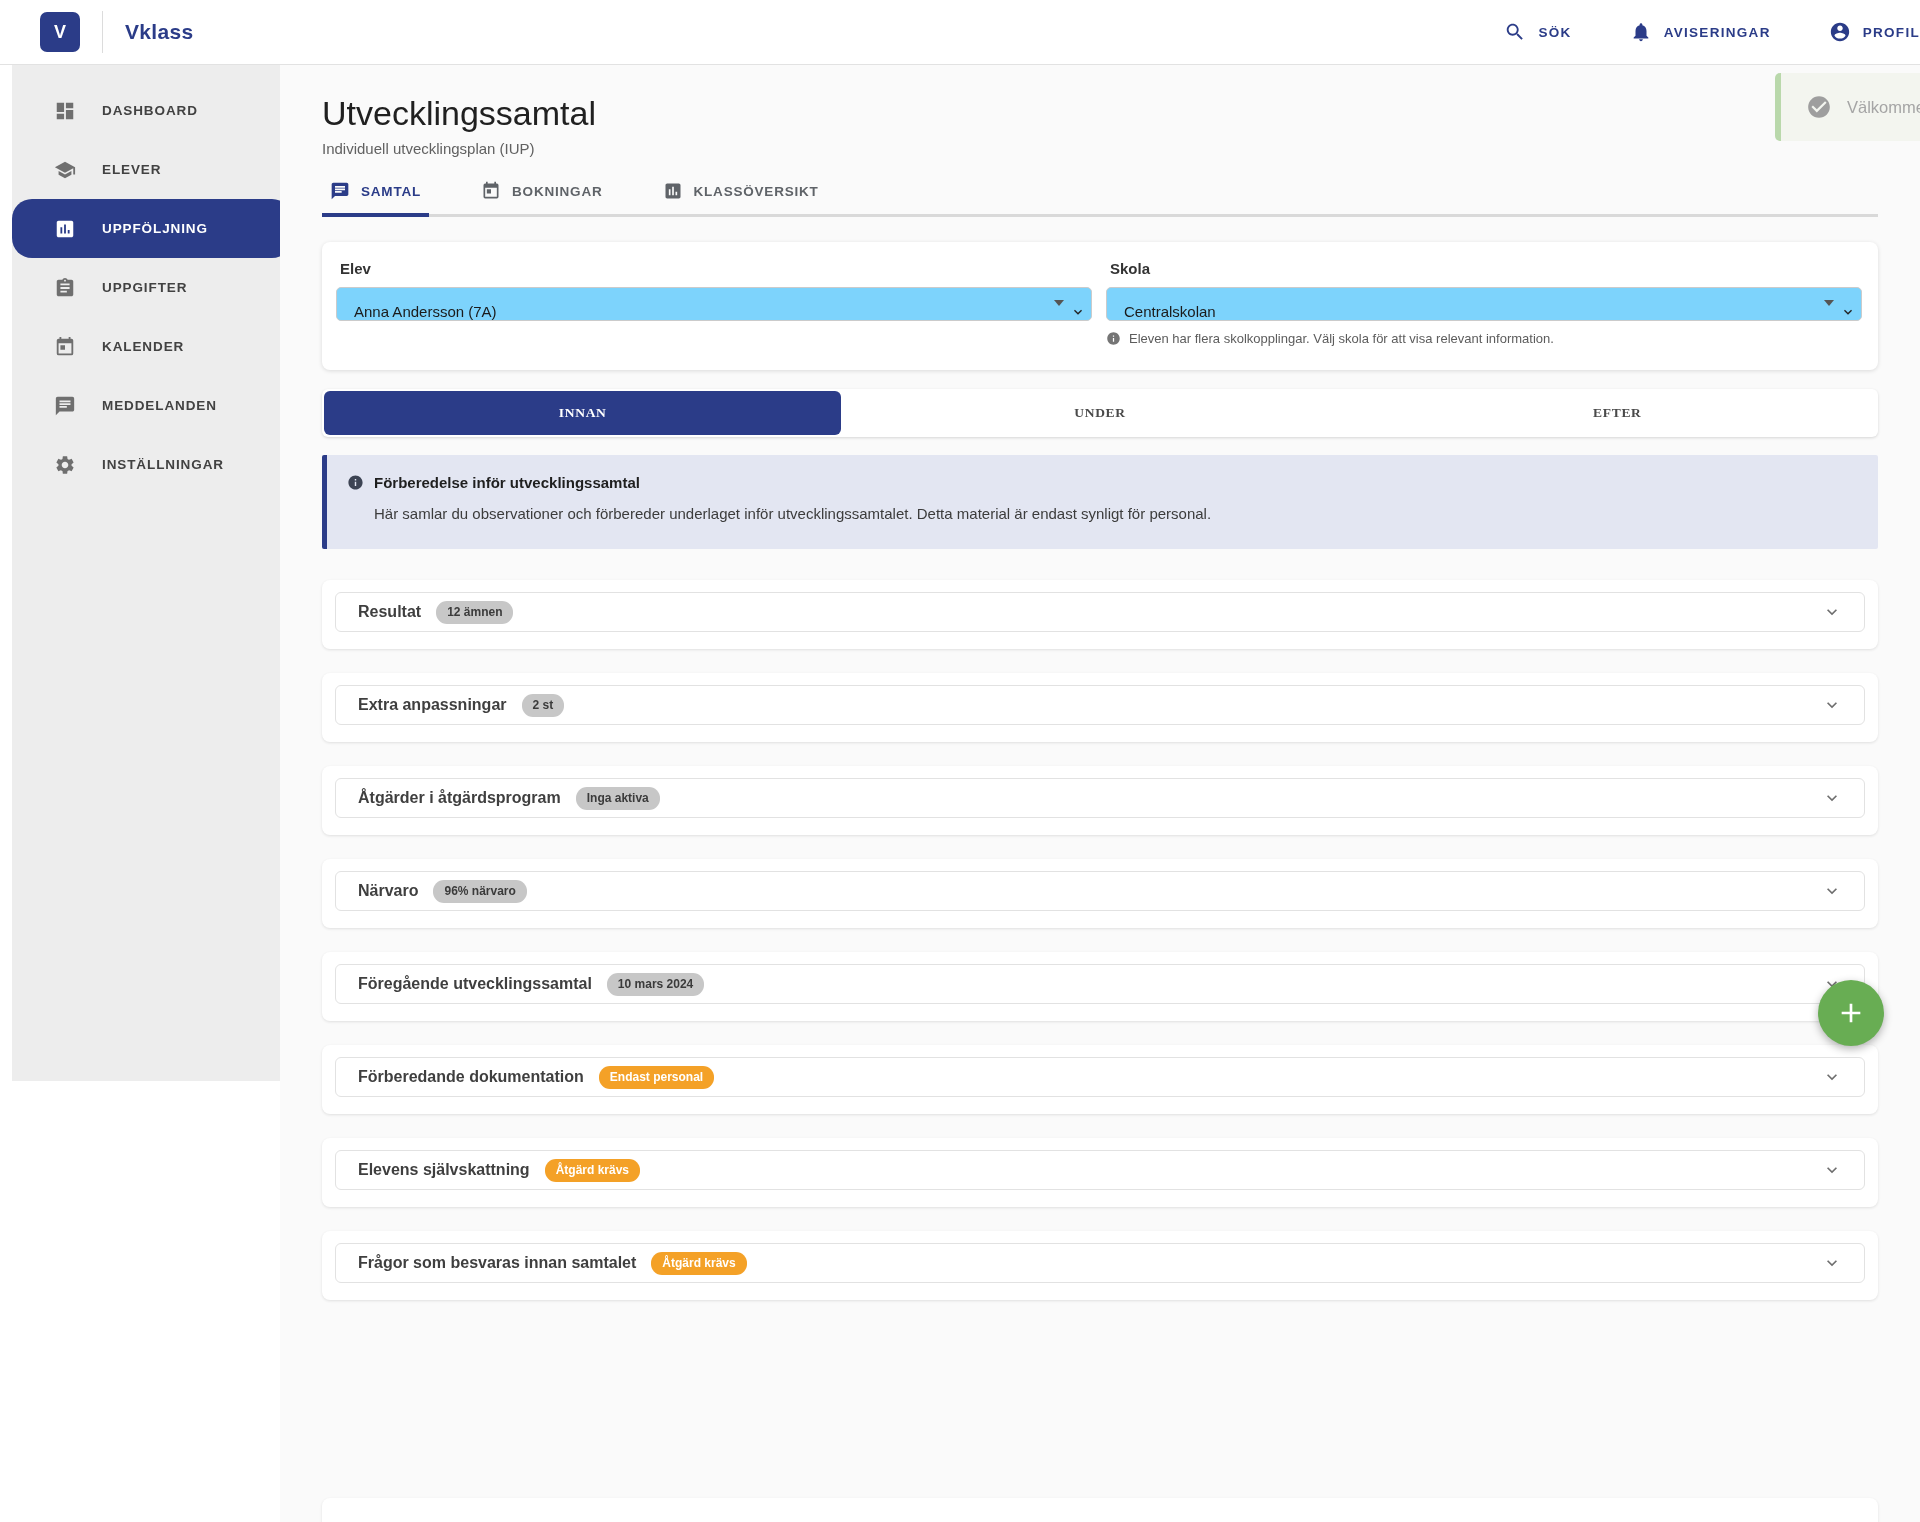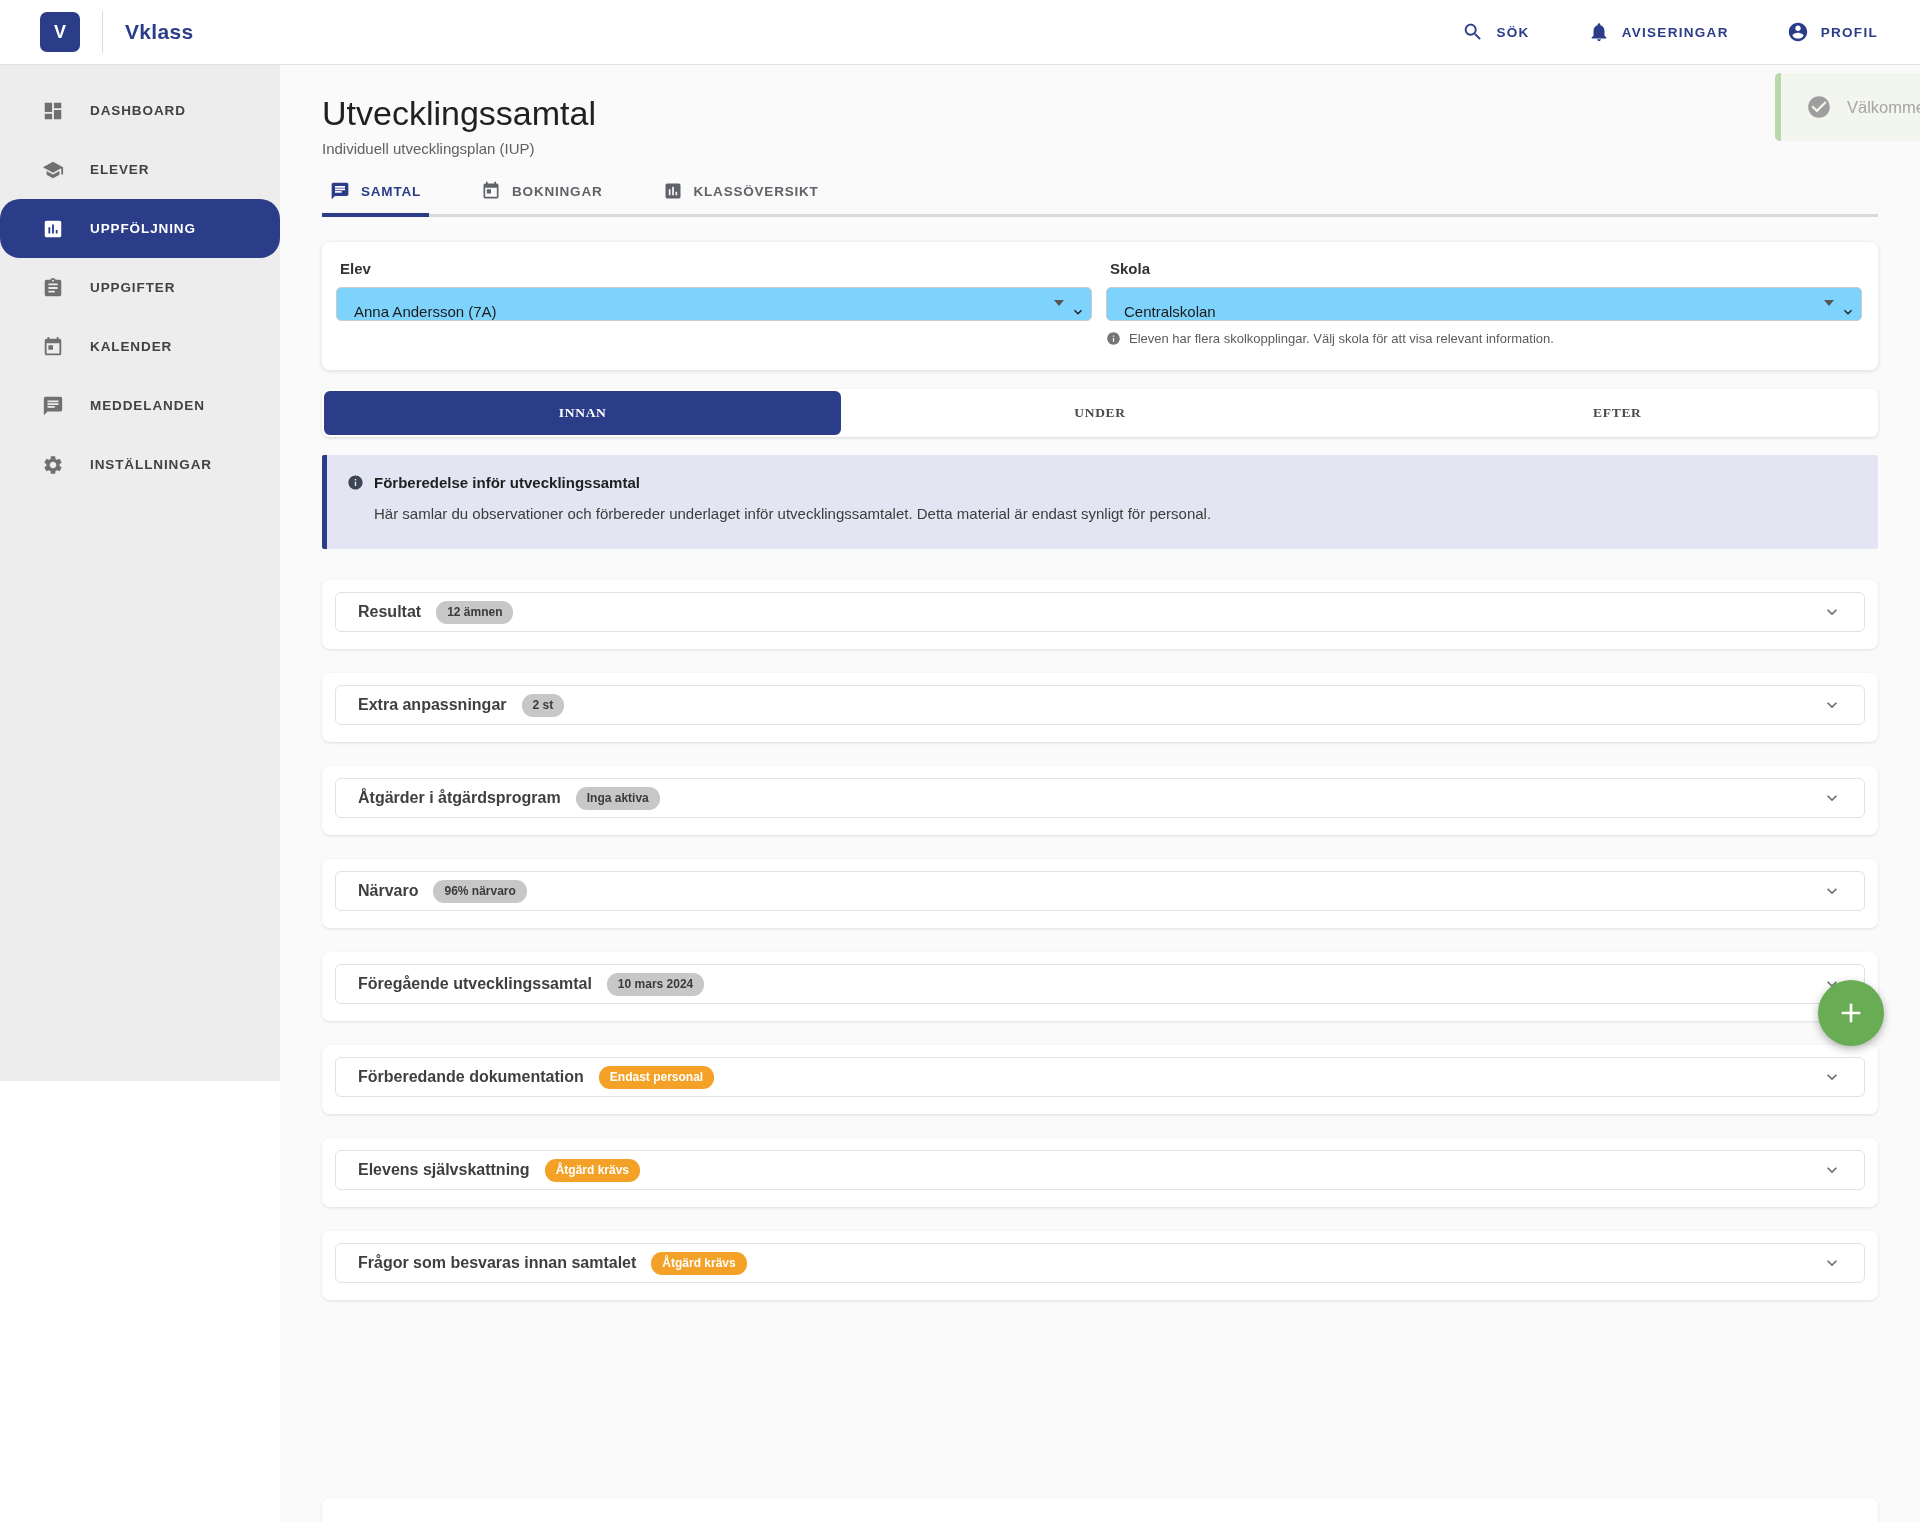--- a/index.html
+++ b/index.html
@@ -19,21 +19,21 @@
     display: flex; align-items: center; z-index: 30;
   }
   .logo-box {
     width: 40px; height: 40px; margin-left: 40px;
     background: #2b3c88; border-radius: 7px;
     display: flex; align-items: center; justify-content: center;
     color: #fff; font-weight: bold; font-size: 18px;
   }
   .topbar-divider { width: 1px; height: 42px; background: #dcdcdc; margin-left: 22px; }
   .brand-name { margin-left: 22px; color: #2b3c88; font-size: 21px; font-weight: bold; letter-spacing: .3px; }
-  .topbar-right { margin-left: auto; display: flex; align-items: center; gap: 58px; padding-right: 42px; }
+  .topbar-right { margin-left: auto; display: flex; align-items: center; gap: 58px; }
   .topbar-item {
     display: flex; align-items: center; gap: 12px;
     color: #2b3c88; font-size: 13.5px; font-weight: bold; letter-spacing: 1.3px;
     background: none; border: none; cursor: pointer;
     font-family: inherit; padding: 0;
   }
   .topbar-item .icn { width: 22px; height: 22px; display: inline-flex; }
   .icn svg { width: 100%; height: 100%; fill: currentColor; display: block; }
 
   
@@ -41,21 +41,21 @@
     position: absolute; top: 73px; left: 1775px; width: 400px; height: 68px;
     background: #f3f5ef; border-left: 6px solid #b9d8ab; border-radius: 5px;
     display: flex; align-items: center; gap: 15px; padding-left: 25px;
     z-index: 40; color: #a5a5a5; font-size: 16.5px;
   }
   .toast .icn { width: 26px; height: 26px; color: #9e9e9e; flex: 0 0 auto; }
   .toast-msg { white-space: nowrap; }
 
   
   .sidebar {
-    position: absolute; top: 65px; left: 0; width: 280px; height: 1016px;
+    position: absolute; top: 65px; left: 12px; width: 280px; height: 1016px;
     background: #ededed; padding-top: 16px;
   }
   .side-item {
     height: 59px; display: flex; align-items: center; gap: 26px;
     padding-left: 42px; cursor: pointer;
     color: #424242; font-size: 13.5px; font-weight: bold; letter-spacing: .9px;
   }
   .side-item .icn { width: 22px; height: 22px; color: #6f6f6f; }
   .side-item.active { background: #2b3c88; color: #fff; border-radius: 20px; }
   .side-item.active .icn { color: #fff; }

